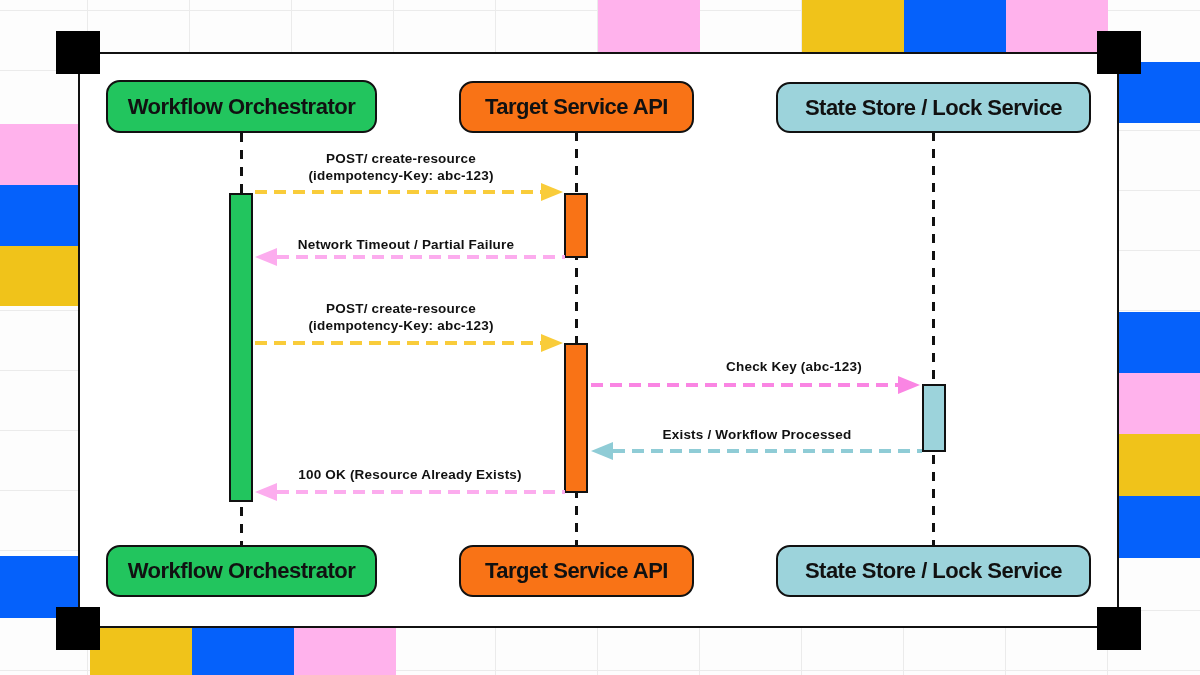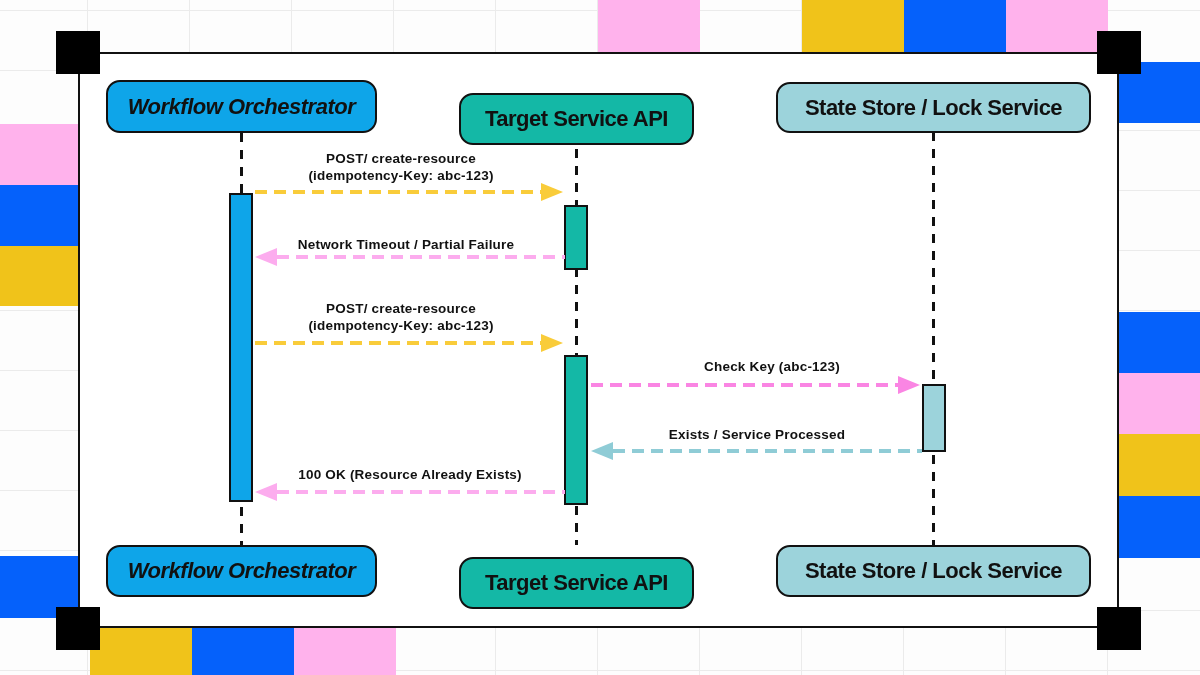--- a/index.html
+++ b/index.html
@@ -36,22 +36,22 @@
   }
 
   .actor {
     position: absolute; z-index: 3;
     display: flex; align-items: center; justify-content: center;
     border: 2.5px solid #111111; border-radius: 14px;
     box-sizing: border-box;
     font-size: 22px; font-weight: bold; letter-spacing: -0.5px;
     color: #111111; white-space: nowrap;
   }
-  .fill-yellow { background: #0ea5e9; font-style: italic; }
-  .fill-pink   { background: #14b8a6; margin-top: 12px; }
+  .fill-yellow { background: #22c55e; }
+  .fill-pink   { background: #f97316; }
   .fill-teal   { background: #9CD3DB; justify-content: center; }
 
   .lifeline {
     position: absolute; width: 3px; z-index: 1;
     background: repeating-linear-gradient(180deg, #111111 0 9px, transparent 9px 17px);
   }
   .activation {
     position: absolute; width: 24px; z-index: 2;
     border: 2.5px solid #111111; box-sizing: border-box;
   }
@@ -144,28 +144,28 @@
 <div class="msg-line dash-pink-lt" style="left:277px;top:255px;width:288px"></div>
 <div class="head head-left" style="left:255px;top:248px;border-right-color:#FCACEE"></div>
 
 <div class="msg-label" style="left:401px;top:300px">
   <span>POST/ create-resource</span>
   <span>(idempotency-Key: abc-123)</span>
 </div>
 <div class="msg-line dash-yellow" style="left:255px;top:341px;width:286px"></div>
 <div class="head head-right" style="left:541px;top:334px;border-left-color:#F9CC3A"></div>
 
-<div class="msg-label" style="left:772px;top:358px">
+<div class="msg-label" style="left:794px;top:358px">
   <span>Check Key (abc-123)</span>
 </div>
 <div class="msg-line dash-pink-hot" style="left:591px;top:383px;width:307px"></div>
 <div class="head head-right" style="left:898px;top:376px;border-left-color:#FA85E3"></div>
 
 <div class="msg-label" style="left:757px;top:426px">
-  <span>Exists / Service Processed</span>
+  <span>Exists / Workflow Processed</span>
 </div>
 <div class="msg-line dash-teal" style="left:613px;top:449px;width:309px"></div>
 <div class="head head-left" style="left:591px;top:442px;border-right-color:#8FCCD6"></div>
 
 <div class="msg-label" style="left:410px;top:466px">
   <span>100 OK (Resource Already Exists)</span>
 </div>
 <div class="msg-line dash-pink-lt" style="left:277px;top:490px;width:288px"></div>
 <div class="head head-left" style="left:255px;top:483px;border-right-color:#FCACEE"></div>
 

